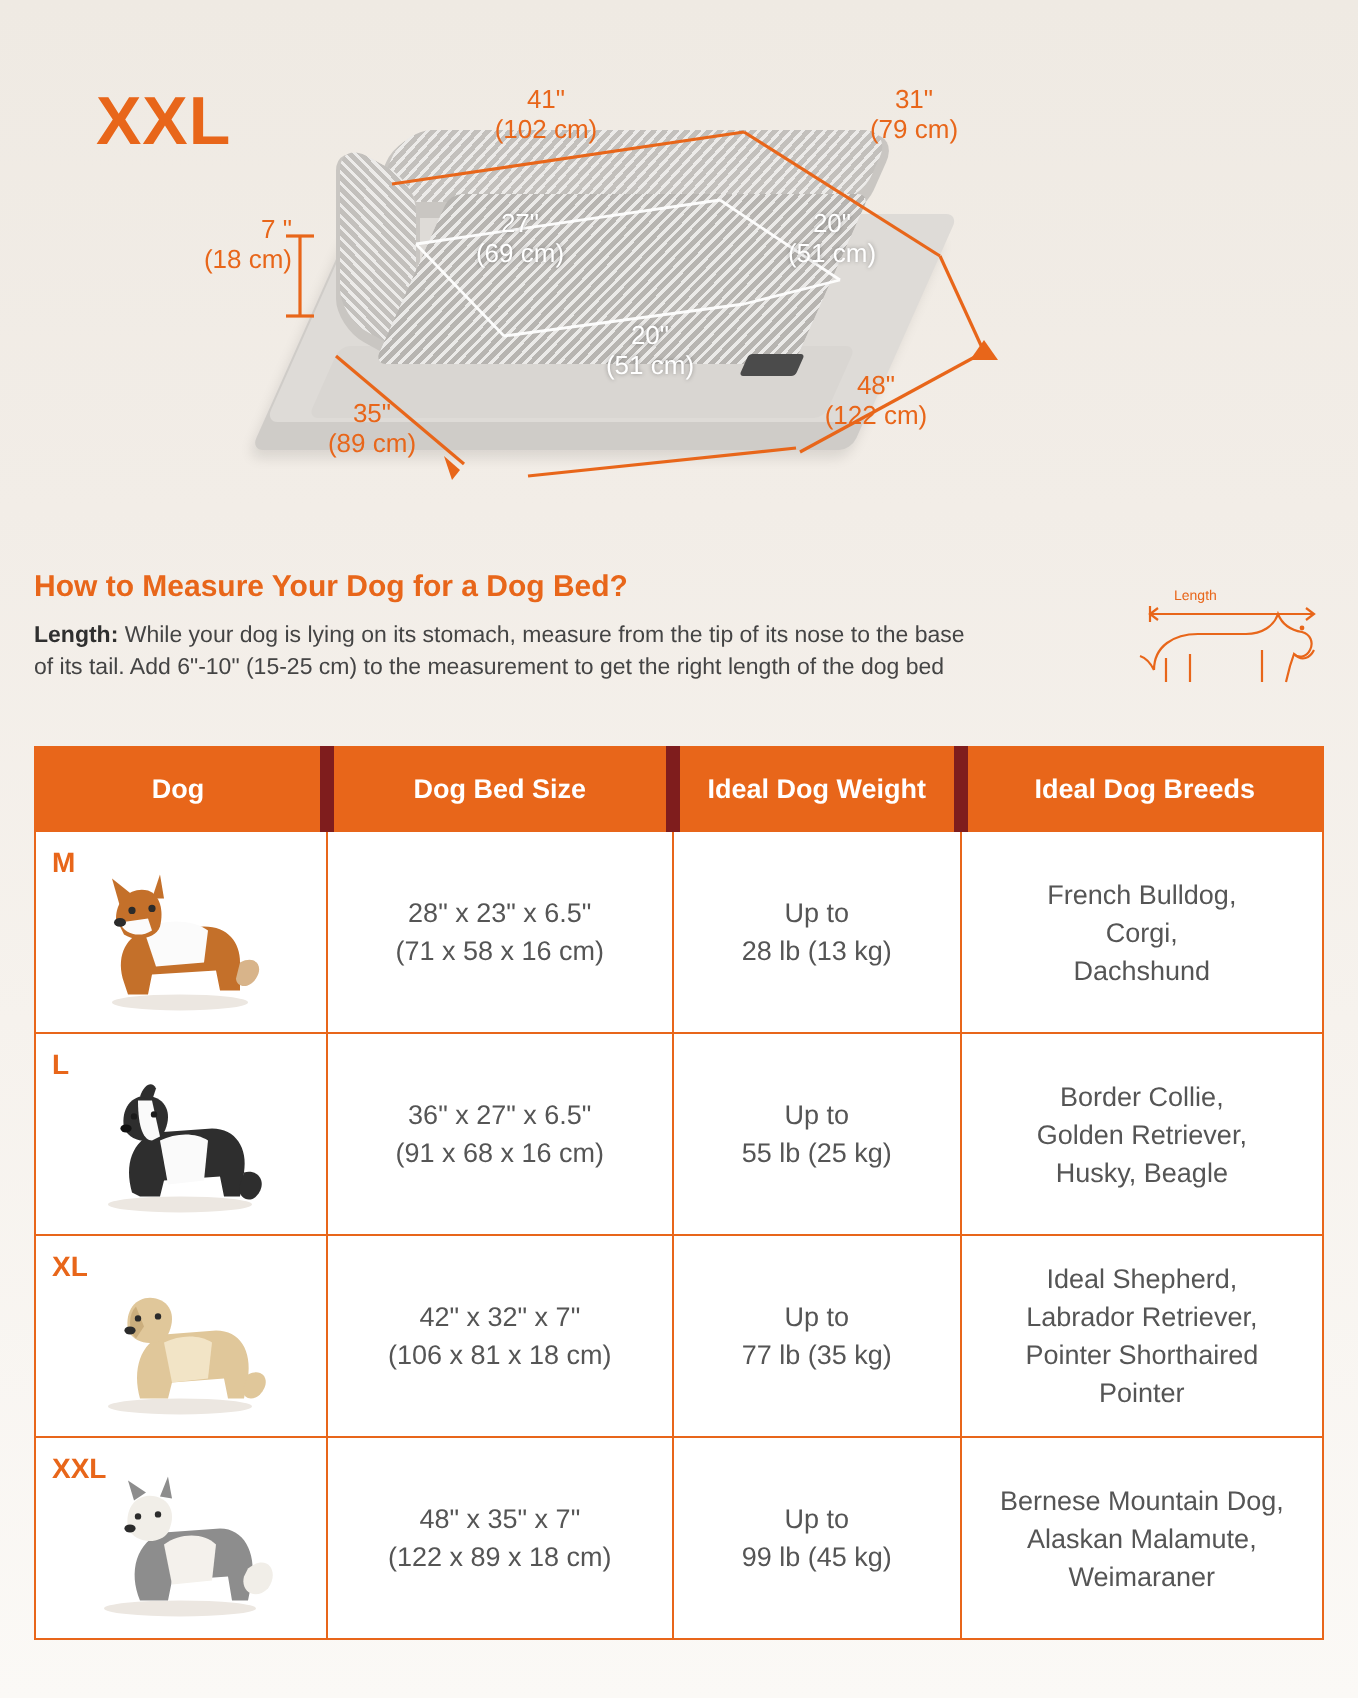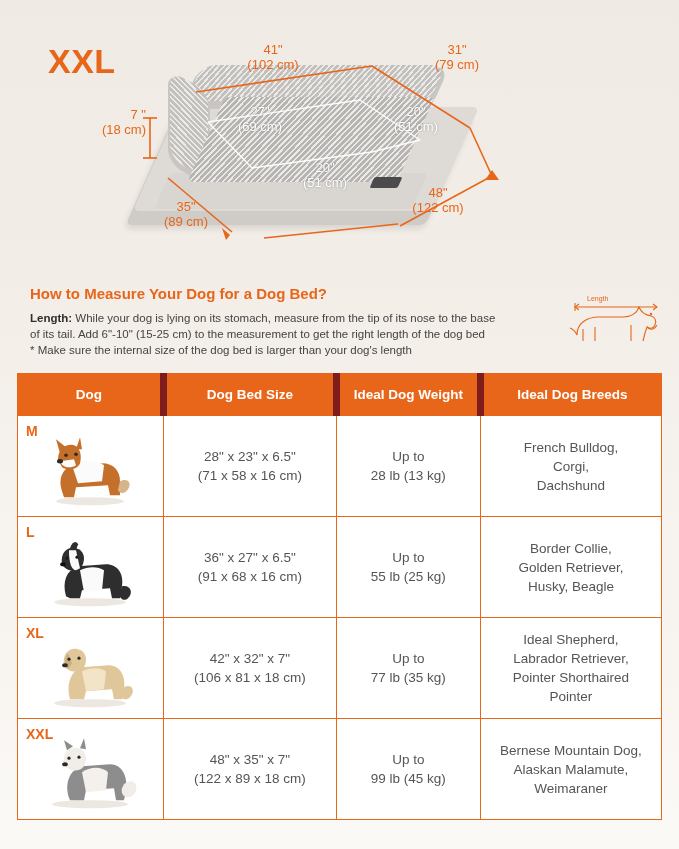--- a/index.html
+++ b/index.html
@@ -159,21 +159,21 @@
   .svg-overlay {
     position: absolute;
     left: 0; top: 0;
     width: 679px; height: 278px;
     pointer-events: none;
   }
 
   
   .howto {
     position: absolute;
-    left: 30px;
+    left: 17px;
     top: 285px;
     width: 560px;
   }
   .howto h2 {
     margin: 0 0 8px 0;
     font-size: 15px;
     color: #e8661a;
     font-weight: bold;
   }
   .howto p {
@@ -341,21 +341,20 @@
     <div class="dim orange" style="left:388px; top:185px; width:100px;">
       <b>48"</b>
         <b>(122 cm)</b>
     </div>
   </div>
 
   <div class="howto">
     <h2>How to Measure Your Dog for a Dog Bed?</h2>
     <p><span class="lbl">Length:</span><span> While your dog is lying on its stomach, measure from the tip of its nose to the base</span></p>
     <p>of its tail. Add 6"-10" (15-25 cm) to the measurement to get the right length of the dog bed</p>
-    <p>* Make sure the internal size of the dog bed is larger than your dog's length</p>
   </div>
 
   <div class="dog-outline">
     <div class="len-label">Length</div>
     <svg width="100" height="62" viewBox="0 0 100 62">
       <g stroke="#e8661a" stroke-width="1.1" fill="none">
         <path d="M12 40 C12 28, 22 22, 34 22 L58 22 C66 22, 72 18, 74 12 C76 17, 80 20, 86 21 C90 22, 92 26, 90 30 C88 34, 84 34, 82 32 L80 38 L78 46 M66 30 L66 46 M30 32 L30 46 M18 34 L18 46 M12 40 C10 36, 8 34, 5 33"></path>
         <path d="M82 32 C86 36, 90 34, 92 30"></path>
         <line x1="10" y1="12" x2="92" y2="12" stroke-dasharray="0"></line>
         <polyline points="14,9 10,12 14,15"></polyline>

